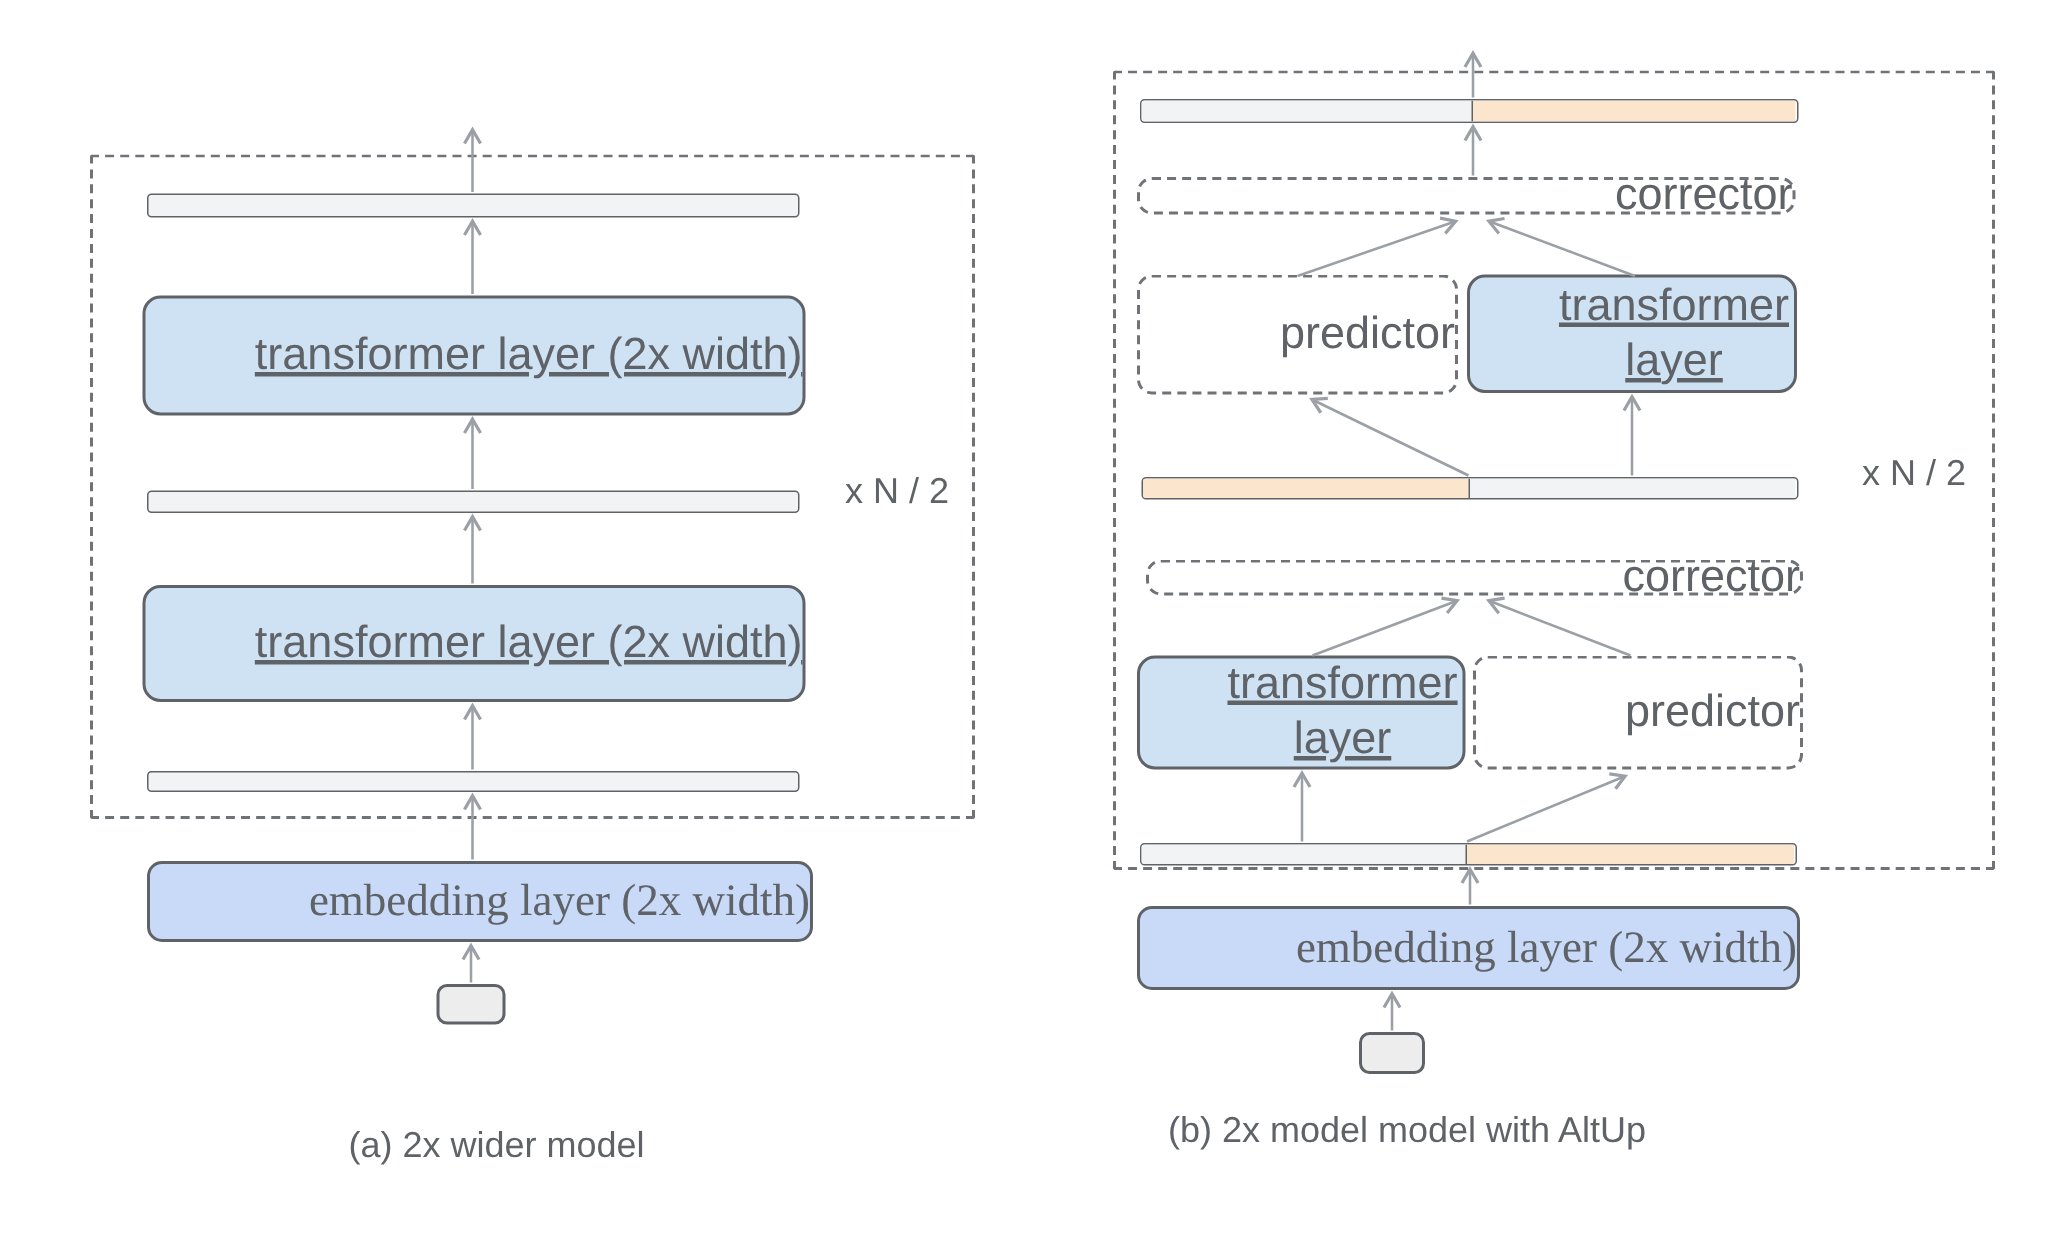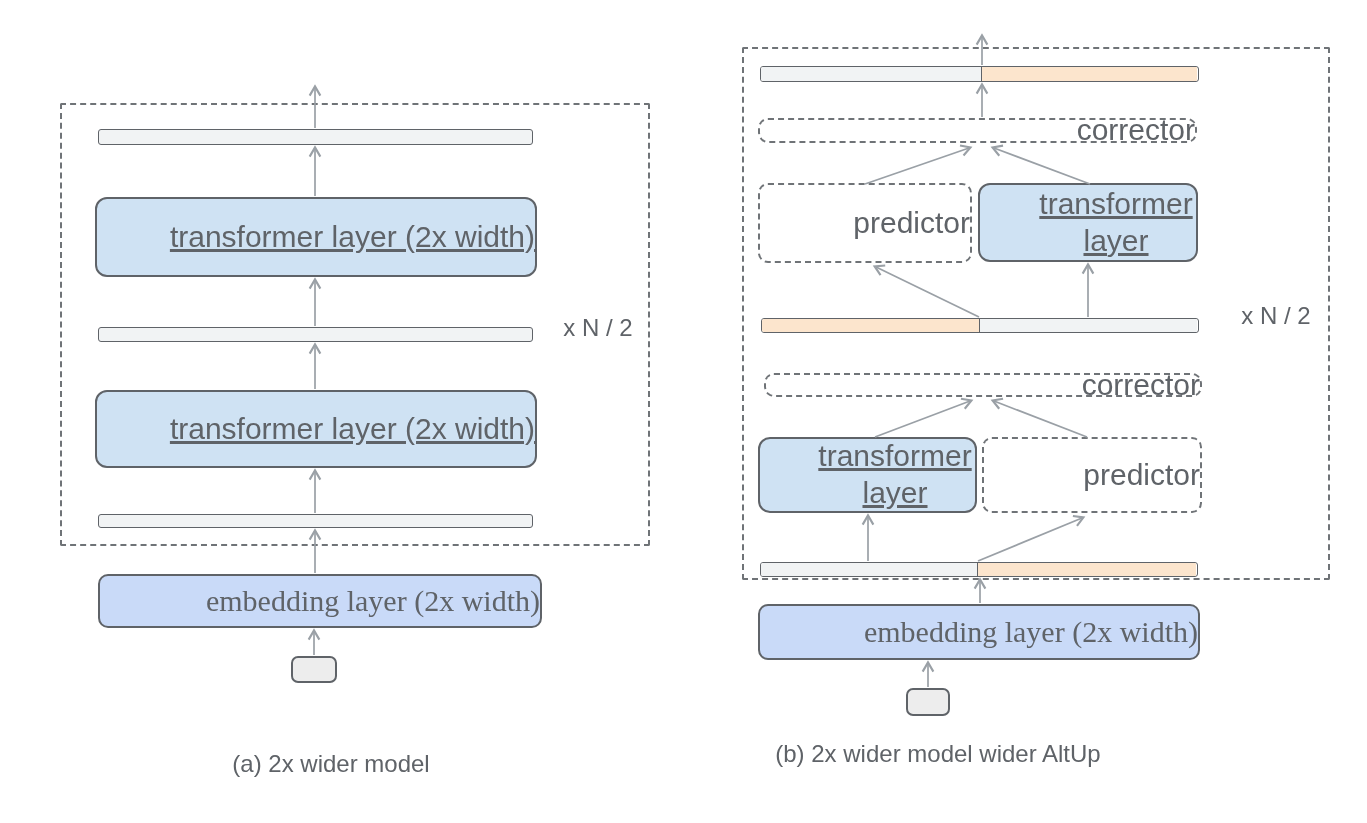--- a/index.html
+++ b/index.html
@@ -125,21 +125,21 @@
     </div>
 
     <div class="abs labeltext" style="left:1236px;top:302px;width:80px;">x N / 2</div>
 
     <div class="abs node embed" style="left:758px;top:604px;width:442px;height:56px;">
       <span>embedding layer (2x width)</span>
     </div>
 
     <div class="abs inputbox" style="left:906px;top:688px;width:44px;height:28px;"></div>
 
-    <div class="abs caption" style="left:738px;top:740px;width:400px;">(b) 2x wider model wider AltUp</div>
+    <div class="abs caption" style="left:738px;top:740px;width:400px;">(b) 2x model model with AltUp</div>
   </section>
 
   <svg class="arrows" viewBox="0 0 1367 823">
     <defs>
       <marker id="ah" viewBox="0 0 10 10" refX="6" refY="5" markerWidth="9" markerHeight="9" orient="auto-start-reverse">
         <path d="M1,1.5 L7,5 L1,8.5" fill="none" stroke="#9aa0a6" stroke-width="1.4"></path>
       </marker>
     </defs>
 
     <line x1="315" y1="128" x2="315" y2="88" marker-end="url(#ah)"></line>

